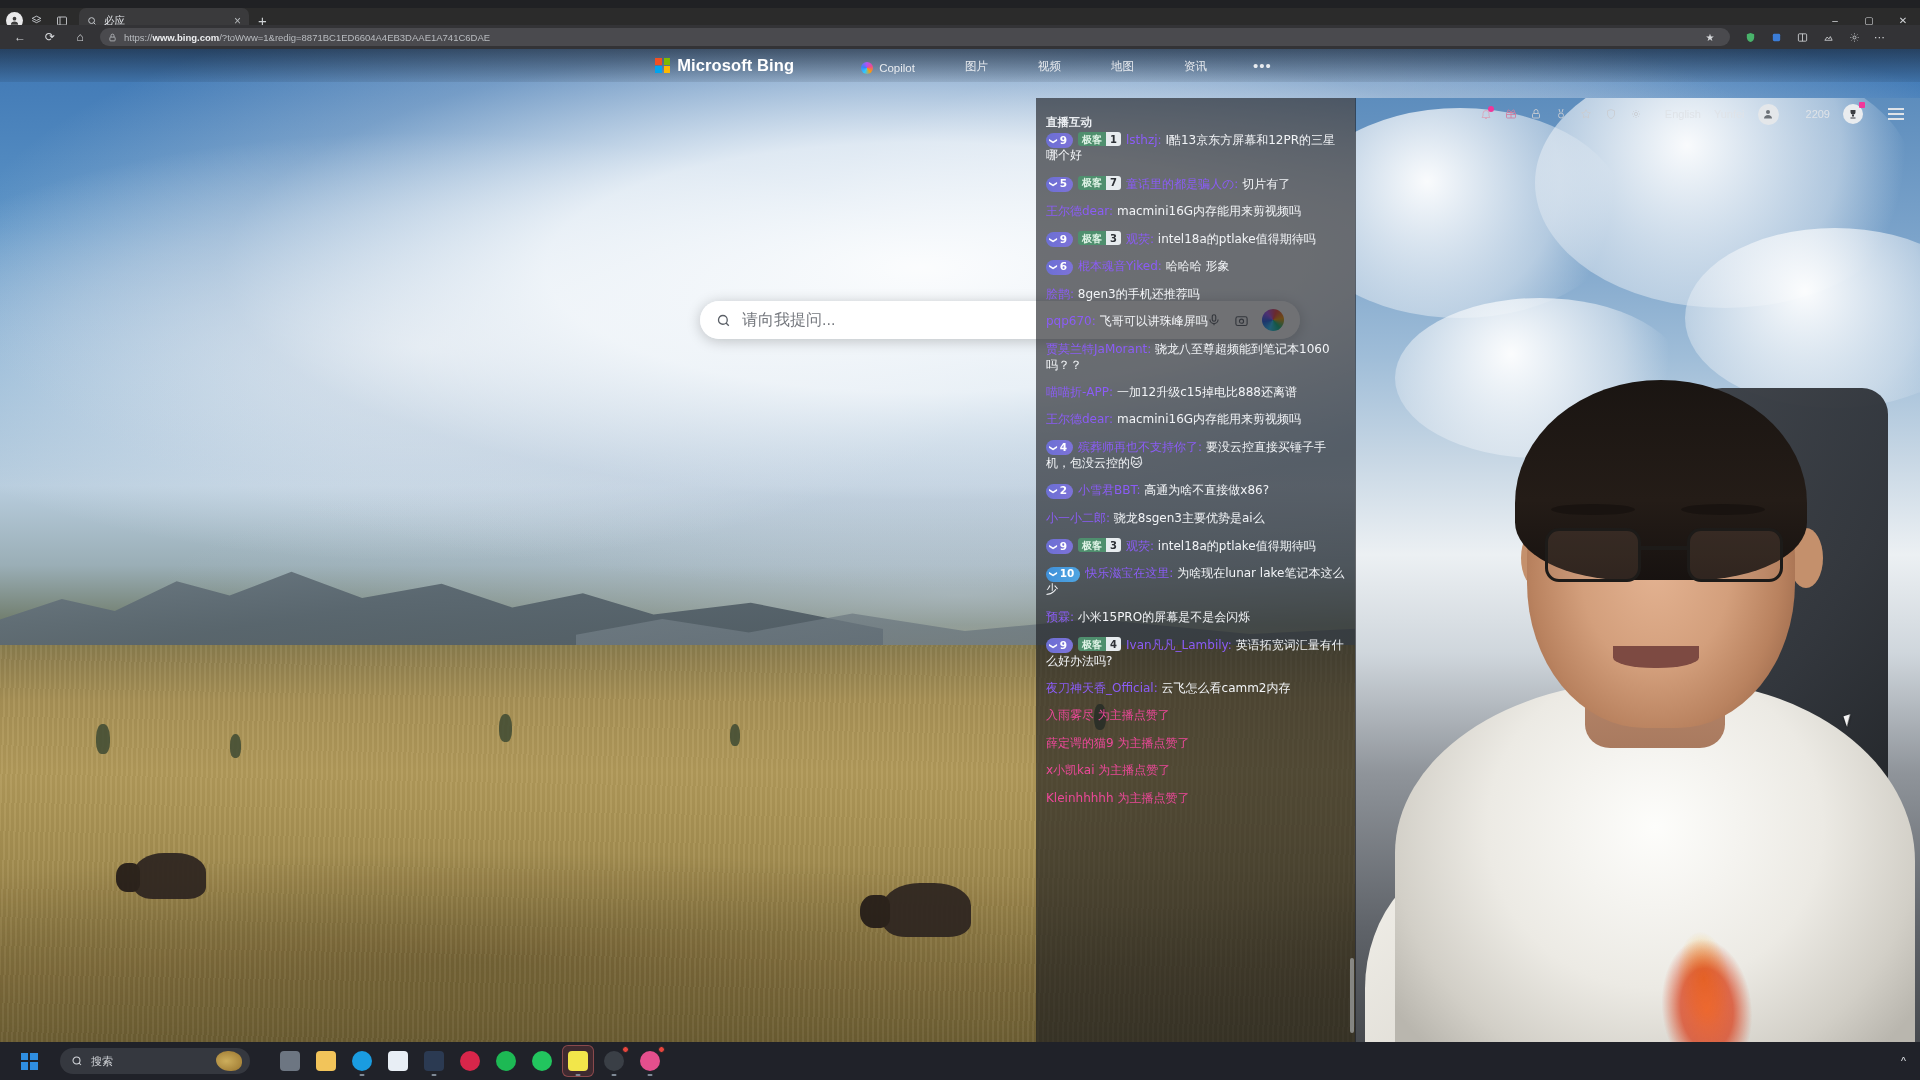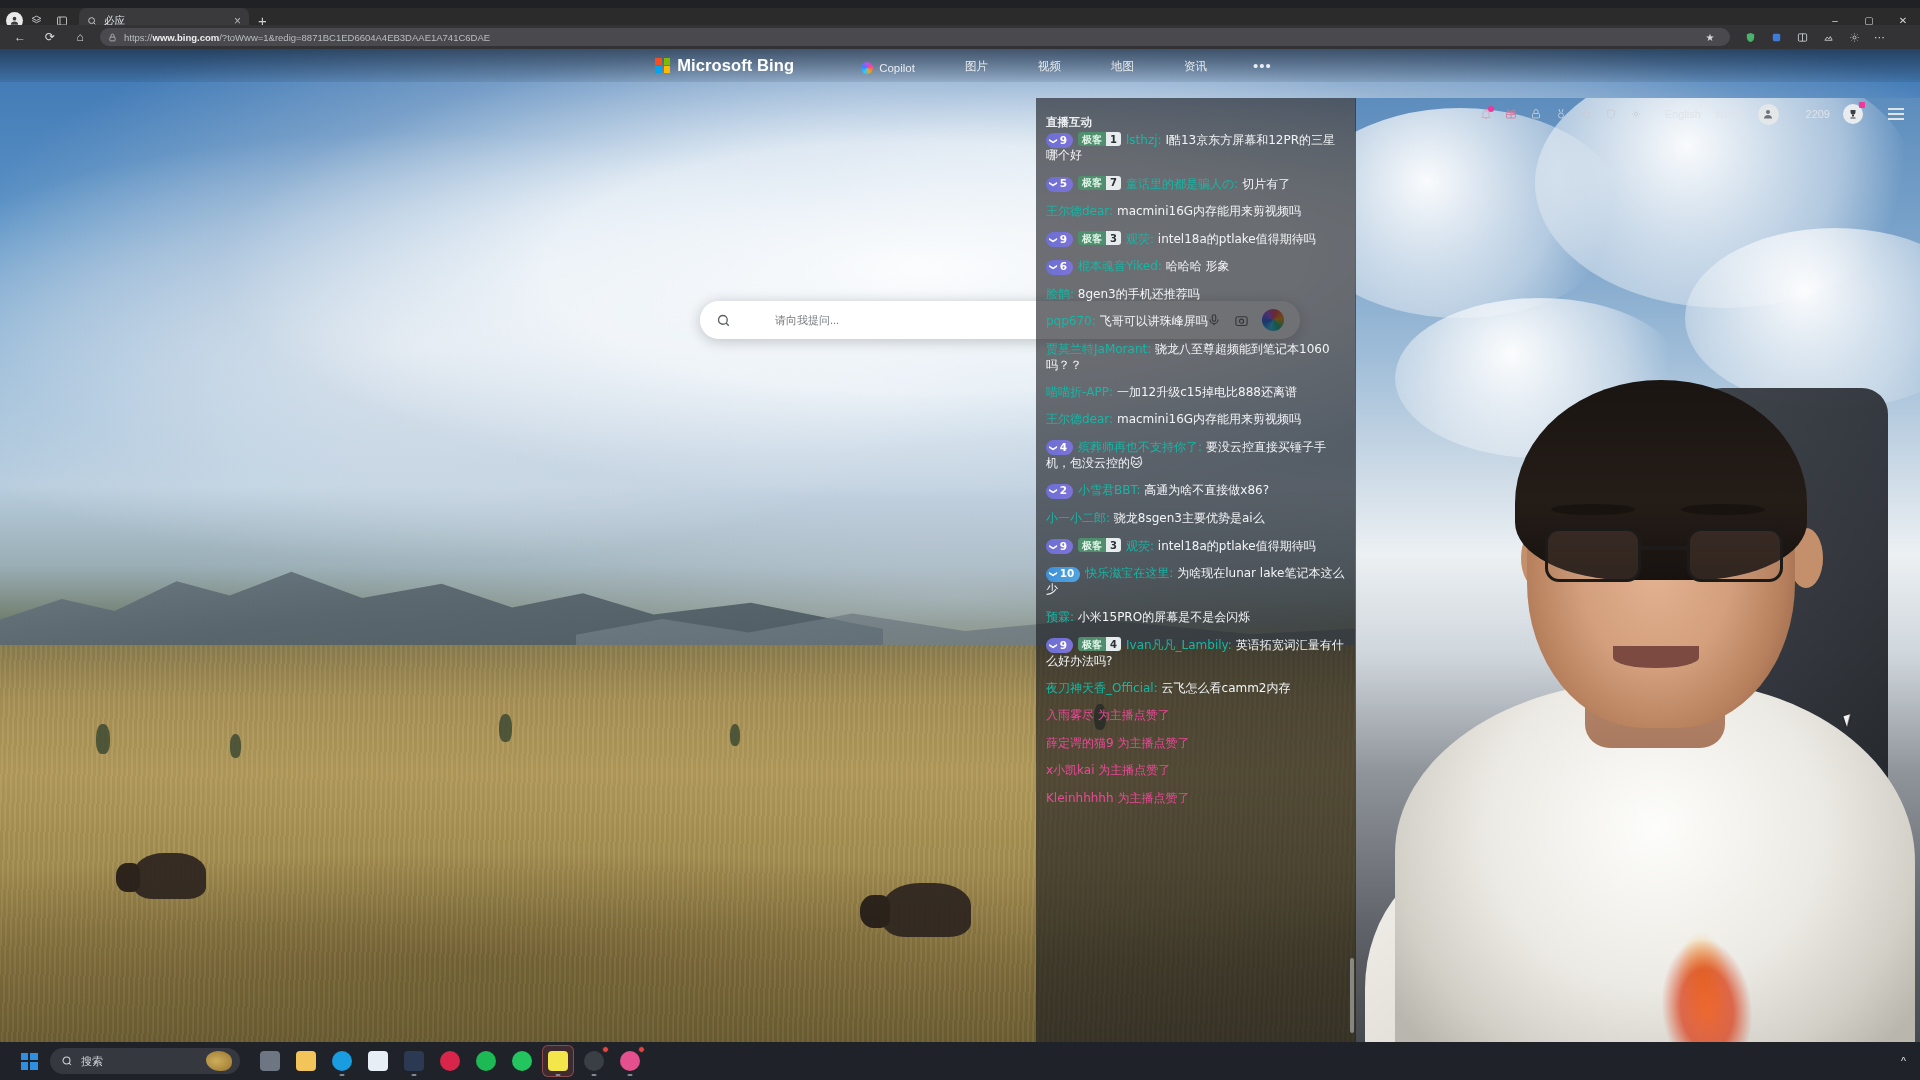--- a/index.html
+++ b/index.html
@@ -122,21 +122,21 @@
   }
   .bing-more { color: #e8ebef; font-size: 15px; padding: 0 13px; letter-spacing: 1px; }
 
   .bing-searchbox {
     position: absolute; left: 700px; top: 252px; width: 600px; height: 38px;
     background: rgba(255,255,255,0.97); border-radius: 19px;
     display: flex; align-items: center; padding: 0 16px; gap: 11px;
     box-shadow: 0 2px 14px rgba(0,0,0,0.22);
   }
   .search-magnifier { color: #5a5f66; font-size: 14px; display: flex; }
-  .search-ph { color: #76797f; font-size: 11px; margin-left: 33px; }
+  .search-ph { color: #76797f; font-size: 16px; }
   .sb-right { margin-left: auto; display: flex; align-items: center; gap: 13px; }
   .sb-ico { color: #5e636a; font-size: 14px; display: flex; }
   .sb-copilot {
     width: 22px; height: 22px; border-radius: 50%;
     background: conic-gradient(from 200deg, #2ecbff, #2563eb, #a855f7, #ef4444, #f59e0b, #10b981, #2ecbff);
   }
 
   
   .webcam {
     position: absolute; left: 1355px; top: 49px; width: 565px; height: 993px;
@@ -236,32 +236,32 @@
   }
   .lv-badge .chev { font-size: 8px; line-height: 1; }
   .lv-purple { background: linear-gradient(100deg, #6b6fd4, #7e73d8); }
   .lv-blue   { background: linear-gradient(100deg, #3f8fd8, #4fa6e3); }
   .fan-badge {
     display: inline-flex; align-items: stretch; vertical-align: 1px; margin-right: 5px;
     border-radius: 3px; overflow: hidden; font-size: 10px; font-weight: 700; line-height: 1.3;
   }
   .fan-name { background: #4f8f6e; color: #dff3e6; padding: 0.5px 4px; }
   .fan-lv   { background: #e7ecef; color: #2d3136; padding: 0.5px 4px; }
-  .msg-user { color: #14b8a6; }
+  .msg-user { color: #8b5cf6; }
   .msg-text { color: #f2f4f7; }
   .msg-sys  { color: #ec4899; }
   .chat-scrollbar {
     position: absolute; right: 2px; top: 860px; width: 4px; height: 75px;
     background: rgba(210,216,222,0.5); border-radius: 2px;
   }
 
   
   .taskbar {
     position: absolute; left: 0; bottom: 0; width: 1920px; height: 38px;
-    background: rgba(32,34,41,0.97); display: flex; align-items: center; padding-left: 12px; gap: 0;
+    background: rgba(32,34,41,0.97); display: flex; align-items: center; padding-left: 12px; gap: 10px;
   }
   .tb-start { width: 34px; height: 34px; display: flex; align-items: center; justify-content: center; }
   .win-logo { width: 17px; height: 17px; display: grid; grid-template: 1fr 1fr / 1fr 1fr; gap: 2px; }
   .win-logo i { background: #2f8ee0; display: block; }
   .tb-search {
     width: 190px; height: 26px; background: #35383f; border-radius: 13px;
     display: flex; align-items: center; padding: 0 11px; gap: 8px; margin-left: 4px; position: relative;
   }
   .tb-search-ph { color: #d3d6da; font-size: 11px; }
   .tb-mascot {

